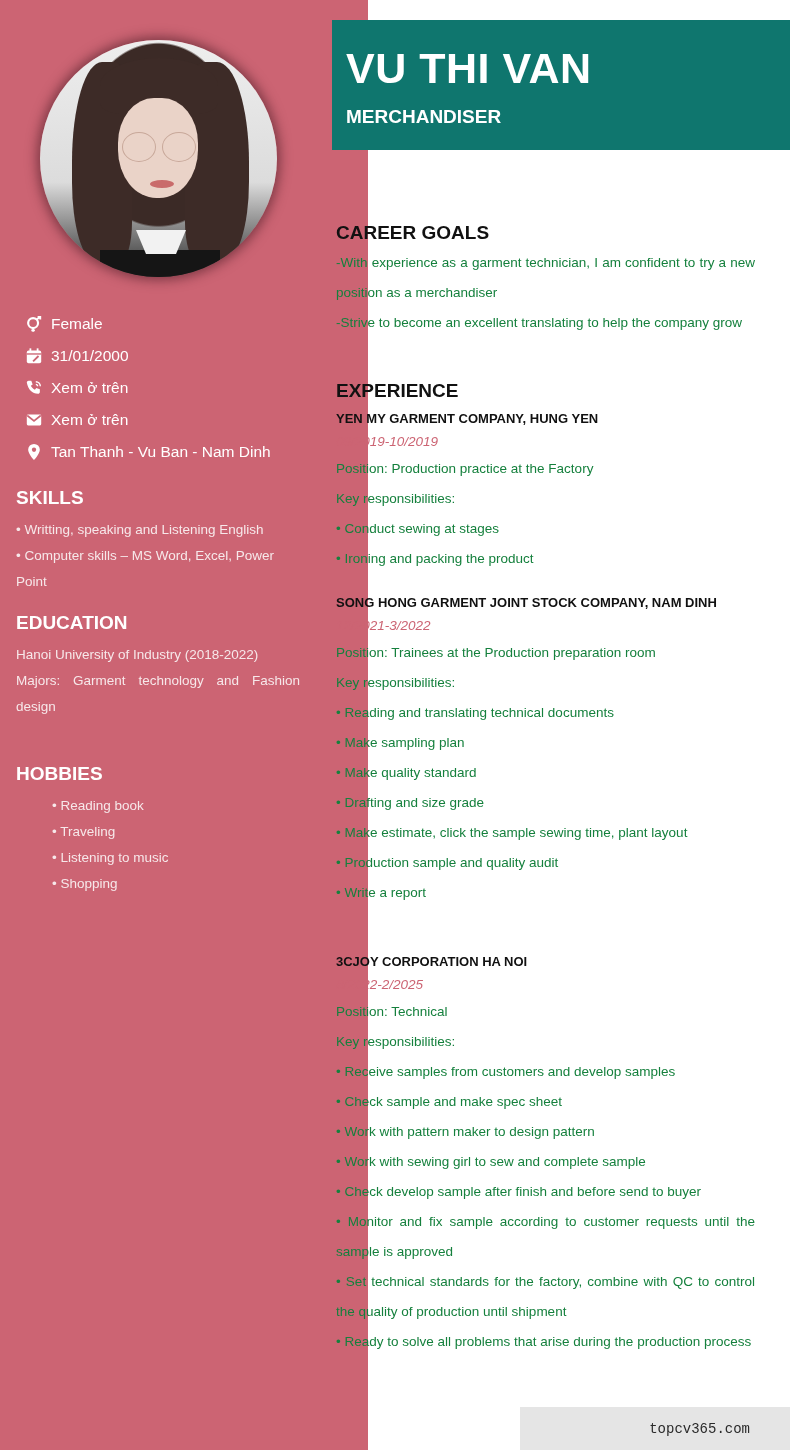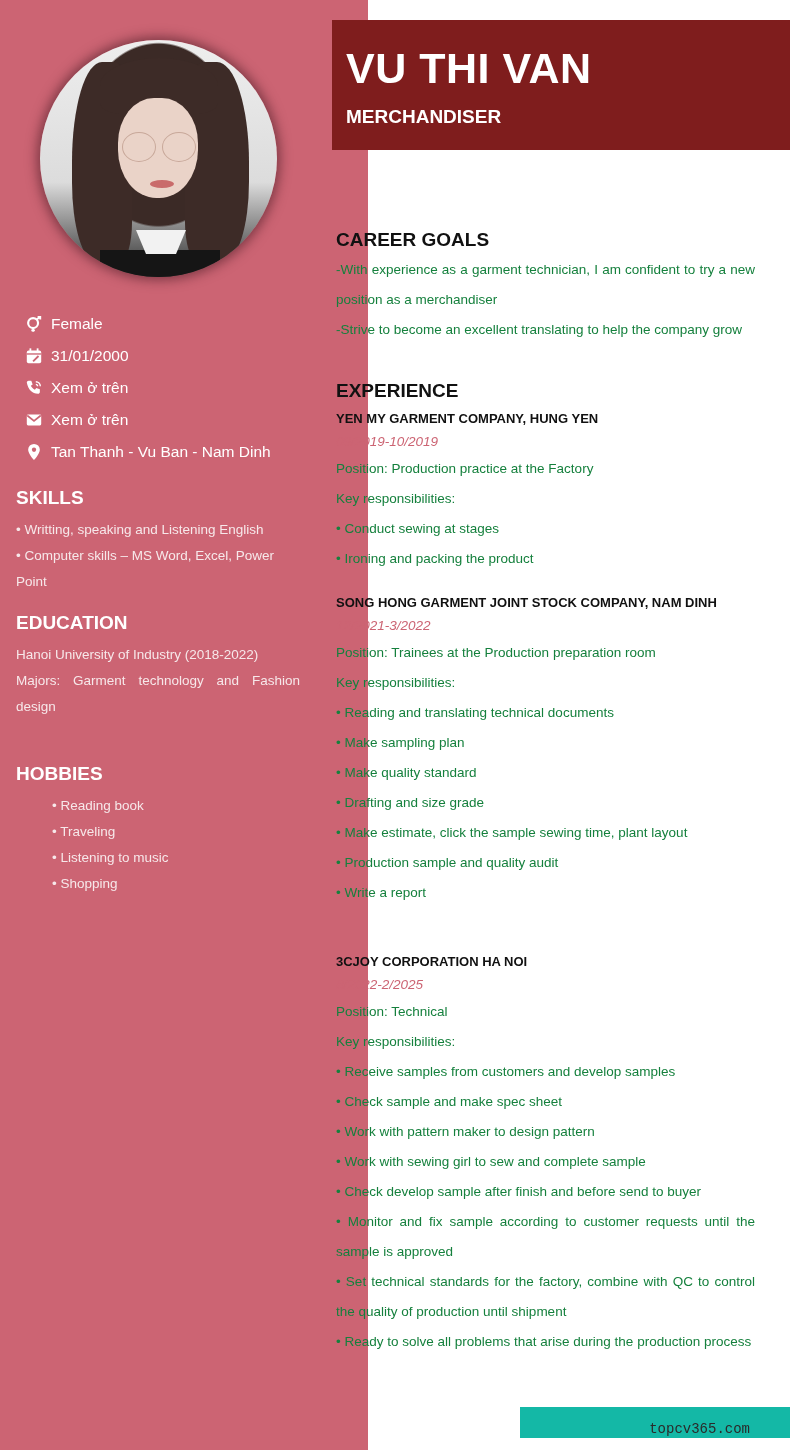--- a/index.html
+++ b/index.html
@@ -24,31 +24,31 @@
 
   .contact { position: absolute; left: 24px; top: 308px; }
   .contact-row { display: flex; align-items: center; height: 32px; font-size: 15.5px; }
   .contact-row .ic { width: 20px; height: 20px; margin-right: 7px; display: inline-flex; align-items: center; justify-content: center; }
   .contact-row svg { width: 18px; height: 18px; fill: #ffffff; }
 
   .sec-title-l { position: absolute; left: 16px; font-size: 19px; font-weight: bold; }
   .sb-text { position: absolute; left: 16px; width: 284px; font-size: 13.5px; line-height: 26px; color: #f7e8ea; }
   .justify { text-align: justify; }
 
-  .header { position: absolute; left: 332px; top: 20px; width: 458px; height: 130px; background: #7f1d1d; color: #ffffff; }
+  .header { position: absolute; left: 332px; top: 20px; width: 458px; height: 130px; background: #0f766e; color: #ffffff; }
   .header .name { position: absolute; left: 14px; top: 24px; font-size: 43px; font-weight: bold; letter-spacing: 0.5px; }
   .header .role { position: absolute; left: 14px; top: 86px; font-size: 19px; font-weight: bold; }
 
   .main { position: absolute; left: 336px; width: 419px; }
   .main .sec-title { font-size: 19px; font-weight: bold; color: #111; }
   .main .para { font-size: 13.5px; line-height: 30px; color: #15803d; }
   .main .company { font-size: 13px; font-weight: bold; color: #111; line-height: 22px; }
   .main .date { font-size: 13.5px; font-style: italic; color: #cc6473; line-height: 24px; }
 
-  .footer { position: absolute; left: 520px; top: 1407px; width: 270px; height: 31px; background: #14b8a6; }
+  .footer { position: absolute; left: 520px; top: 1407px; width: 270px; height: 43px; background: #e5e5e5; }
   .footer span { position: absolute; right: 40px; top: 14px; font-family: "Liberation Mono", monospace; font-size: 14px; color: #2a2a2a; }
 </style>
 </head>
 <body>
 
 <aside class="sidebar">
   <div class="avatar">
     <div class="hair-l"></div>
       <div class="hair-r"></div>
       <div class="hair-top"></div>
@@ -131,21 +131,21 @@
     <div>• Listening to music</div>
     <div>• Shopping</div>
   </div>
 </aside>
 
 <header class="header">
   <div class="name">VU THI VAN</div>
   <div class="role">MERCHANDISER</div>
 </header>
 
-<section class="main" style="top:229px;">
+<section class="main" style="top:222px;">
   <div class="sec-title">CAREER GOALS</div>
   <div class="para justify" style="margin-top:4px;">-With experience as a garment technician, I am confident to try a new position as a merchandiser</div>
   <div class="para justify">-Strive to become an excellent translating to help the company grow</div>
 </section>
 
 <section class="main" style="top:380px;">
   <div class="sec-title">EXPERIENCE</div>
 
   <div style="margin-top:6px;">
     <div class="company">YEN MY GARMENT COMPANY, HUNG YEN</div>

